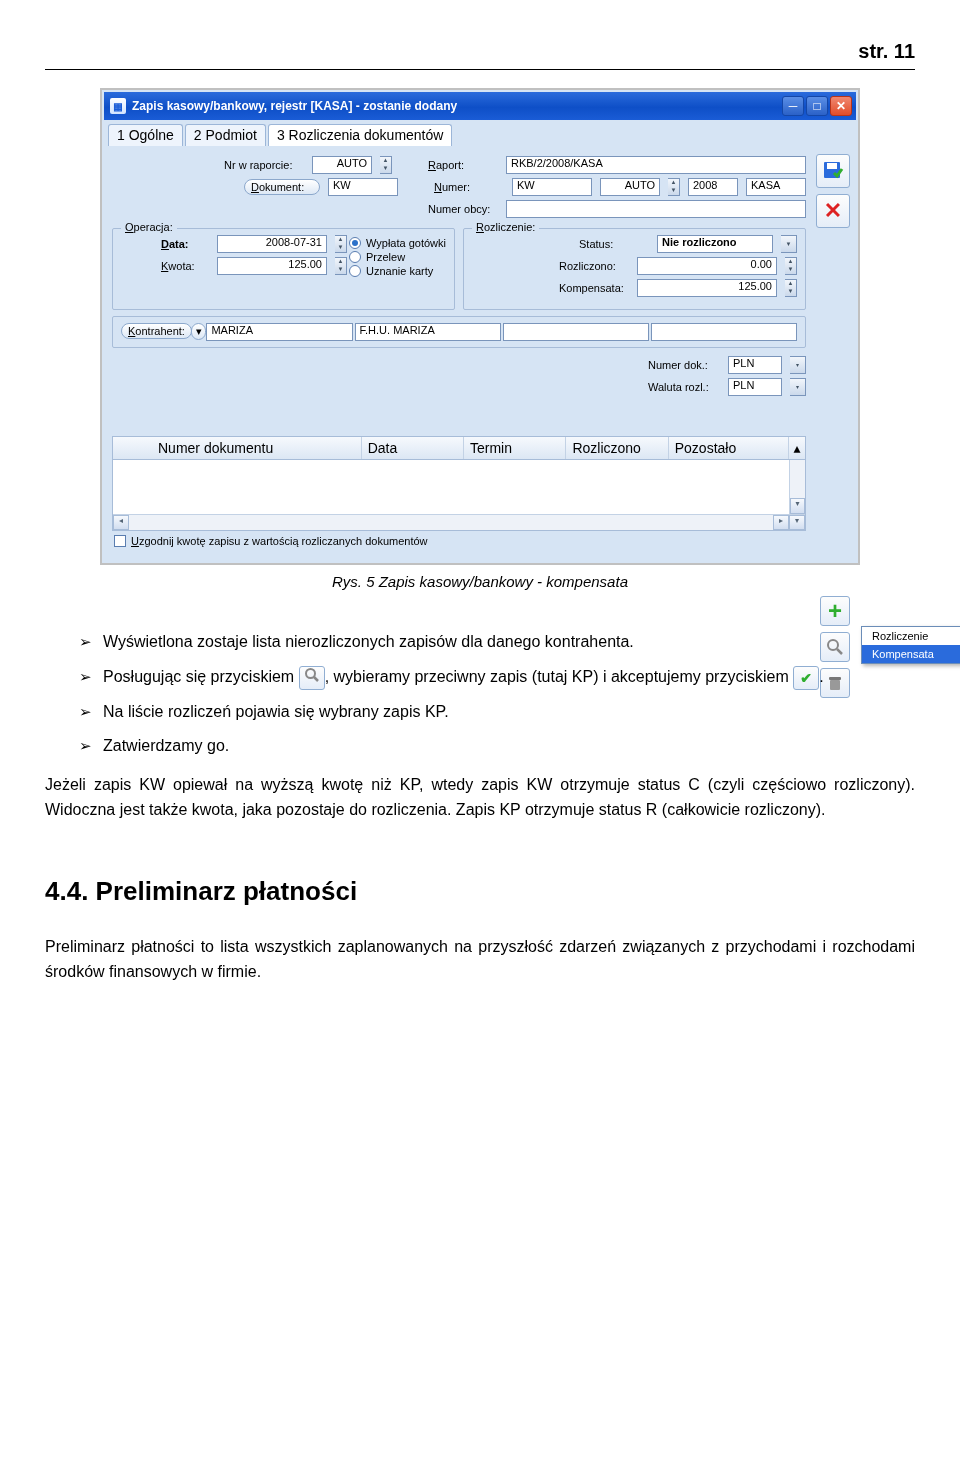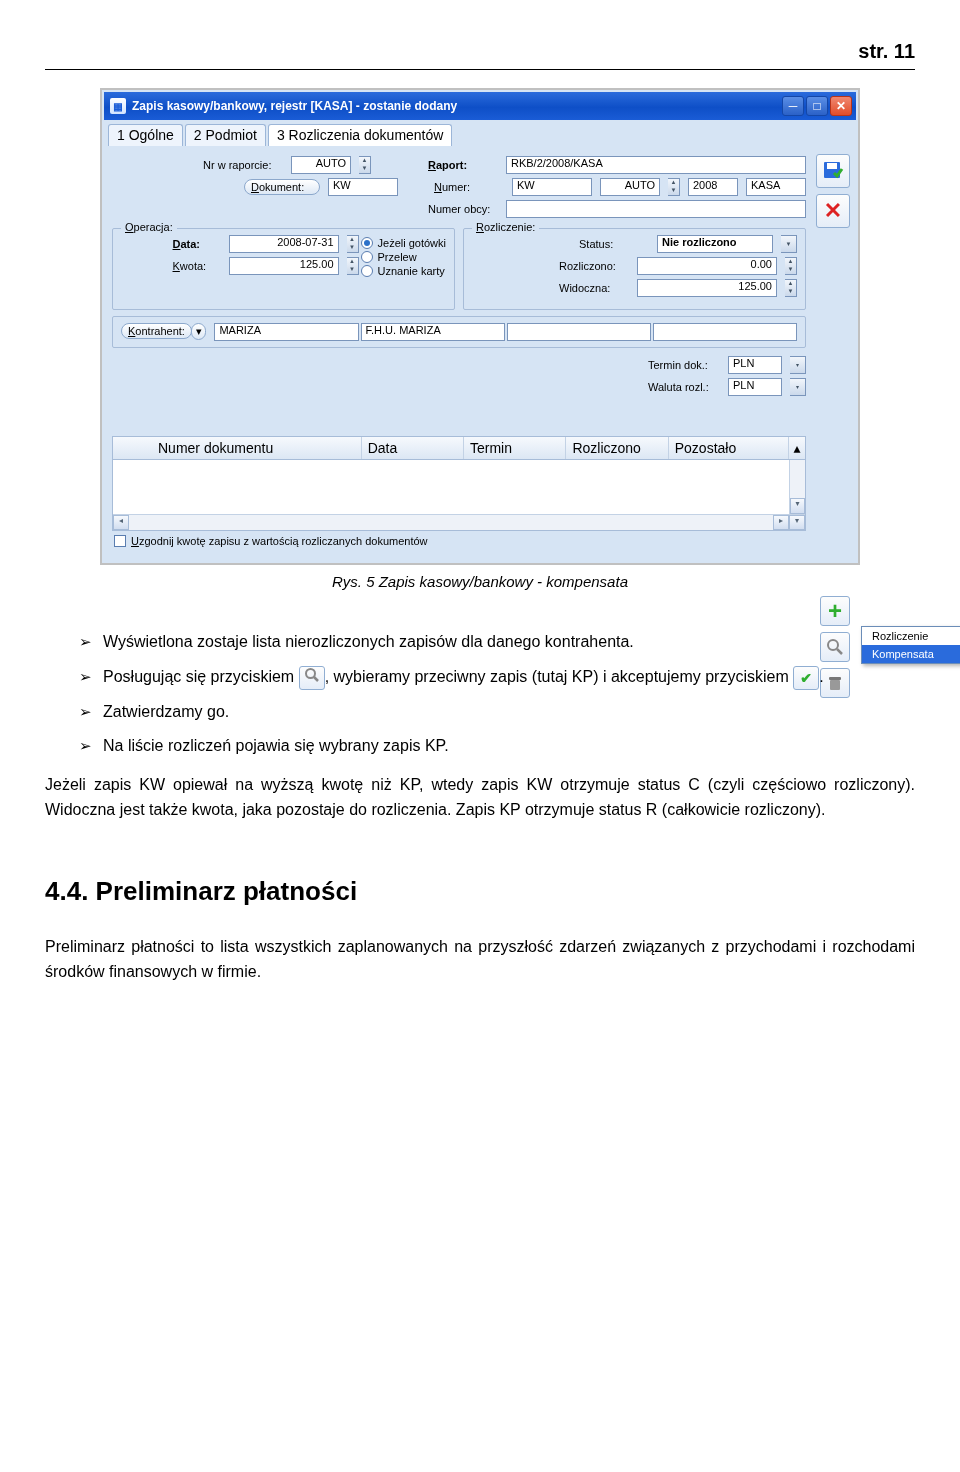--- a/index.html
+++ b/index.html
@@ -127,21 +127,21 @@
       <div class="form-area" style="padding-right:46px;">
 
         <div class="row">
           <span class="lbl" style="width:80px;">Nr w raporcie:</span>
           <span class="inp" style="width:60px; text-align:right;">AUTO</span>
             <span class="spinner">
               <div>▲</div>
               <div>▼</div>
             </span>
           <span style="width:20px;"></span>
-          <span class="lbl" style="width:70px; font-weight:bold;margin-left:21px;"><u>R</u>aport:</span>
+          <span class="lbl" style="width:70px; font-weight:normal;"><u>R</u>aport:</span>
           <span class="inp" style="width:300px;">RKB/2/2008/KASA</span>
         </div>
         <div class="row">
           <span class="btn-small" style="width:76px;"><u>D</u>okument:</span>
           <span class="inp" style="width:70px;">KW</span>
           <span style="width:20px;"></span>
           <span class="lbl" style="width:70px;"><u>N</u>umer:</span>
           <span class="inp" style="width:80px;">KW</span>
           <span class="inp" style="width:60px; text-align:right;">AUTO</span>
             <span class="spinner">
@@ -175,21 +175,21 @@
                   <span class="inp" style="width:110px; text-align:right;">125.00</span>
                     <span class="spinner">
                       <div>▲</div>
                       <div>▼</div>
                     </span>
                 </div>
               </div>
               <div>
                 <div class="radio-row">
                     <span class="radio-dot sel"></span>
-                    <span>Jeżeli gotówki</span>
+                    <span>Wypłata gotówki</span>
                   </div>
                 <div class="radio-row">
                     <span class="radio-dot"></span>
                     <span>Przelew</span>
                   </div>
                 <div class="radio-row">
                     <span class="radio-dot"></span>
                     <span>Uznanie karty</span>
                   </div>
               </div>
@@ -206,47 +206,47 @@
             </div>
             <div class="row">
               <span class="lbl" style="width:70px;">Rozliczono:</span>
               <span class="inp" style="width:140px; text-align:right;">0.00</span>
                 <span class="spinner">
                   <div>▲</div>
                   <div>▼</div>
                 </span>
             </div>
             <div class="row">
-              <span class="lbl" style="width:70px;">Widoczna:</span>
+              <span class="lbl" style="width:70px;">Kompensata:</span>
               <span class="inp" style="width:140px; text-align:right;">125.00</span>
                 <span class="spinner">
                   <div>▲</div>
                   <div>▼</div>
                 </span>
             </div>
           </div>
         </div>
 
         <div class="kontrahent-block">
-          <div style="display:flex; gap:8px;">
+          <div style="display:flex; ">
             <div style="display:flex; align-items:flex-start;">
               <span class="btn-small"><u>K</u>ontrahent:</span>
                 <span class="btn-small" style="margin-left:-1px; padding:1px 4px;">▾</span>
             </div>
             <div class="k-inputs">
               <span class="inp" style="width:100%;">MARIZA</span>
               <span class="inp" style="width:100%;">F.H.U. MARIZA</span>
               <span class="inp" style="width:100%;"></span>
               <span class="inp" style="width:100%;"></span>
             </div>
           </div>
         </div>
 
         <div class="row" style="margin-top:8px;">
-          <span class="lbl" style="width:72px;">Termin dok.:</span>
+          <span class="lbl" style="width:72px;">Numer dok.:</span>
           <span class="inp" style="width:54px;">PLN</span>
             <span class="spinner" style="width:16px;">
               <div style="line-height:16px;">▾</div>
             </span>
         </div>
         <div class="row">
           <span class="lbl" style="width:72px;">Waluta rozl.:</span>
           <span class="inp" style="width:54px;">PLN</span>
             <span class="spinner" style="width:16px;">
               <div style="line-height:16px;">▾</div>
@@ -317,22 +317,22 @@
       <li>
         <span>Posługując się przyciskiem </span>
         <span class="inline-icon mag">
           <svg width="16" height="16">
               <circle cx="6.5" cy="6.5" r="4.5" stroke="#888" stroke-width="2" fill="none"></circle>
               <line x1="10" y1="10" x2="14" y2="14" stroke="#888" stroke-width="2.5"></line>
             </svg>
         </span><span>, wybieramy przeciwny zapis (tutaj KP) i akceptujemy przyciskiem </span>
         <span class="inline-icon check">✔</span><span>.</span>
       </li>
+      <li>Na liście rozliczeń pojawia się wybrany zapis KP.</li>
       <li>Zatwierdzamy go.</li>
-      <li>Na liście rozliczeń pojawia się wybrany zapis KP.</li>
     </ul>
 
     <p>Jeżeli zapis KW opiewał na wyższą kwotę niż KP, wtedy zapis KW otrzymuje status C (czyli częściowo rozliczony). Widoczna jest także kwota, jaka pozostaje do rozliczenia. Zapis KP otrzymuje status R (całkowicie rozliczony).</p>
 
     <h2 class="section">4.4.    Preliminarz płatności</h2>
 
     <p>Preliminarz płatności to lista wszystkich zaplanowanych na przyszłość zdarzeń związanych z przychodami i rozchodami środków finansowych w firmie.</p>
   </div>
 </div>
 

